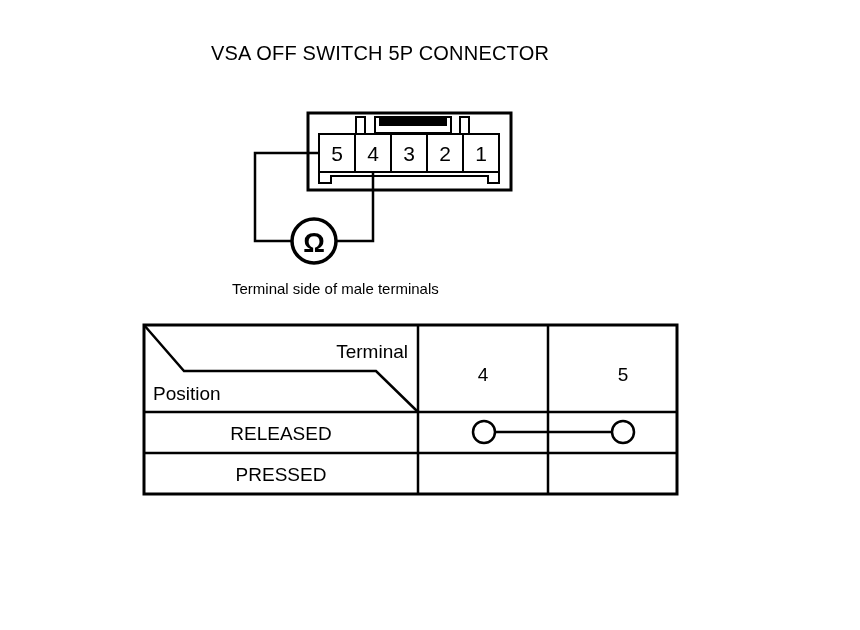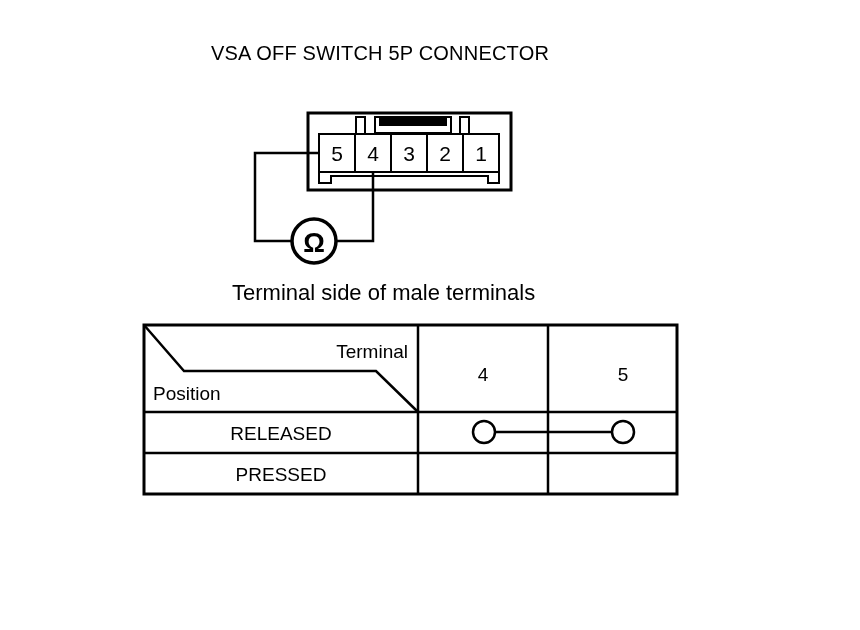--- a/index.html
+++ b/index.html
@@ -28,21 +28,21 @@
     left: 175px;
     top: 42px;
     font-size: 20px;
     letter-spacing: 0.2px;
     white-space: nowrap;
   }
   .caption {
     position: absolute;
     left: 196px;
     top: 280px;
-    font-size: 22px;
+    font-size: 15px;
     white-space: nowrap;
   }
   svg.layer {
     position: absolute;
     left: 0;
     top: 0;
     width: 860px;
     height: 630px;
     overflow: visible;
   }

